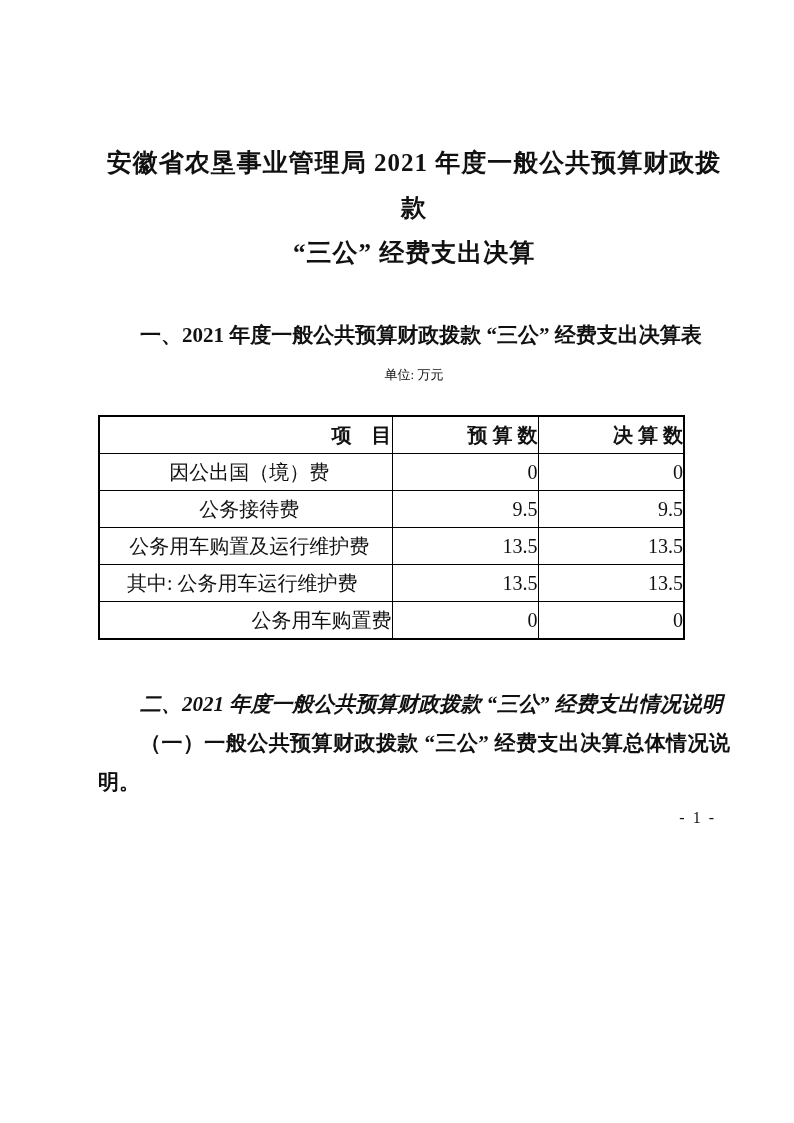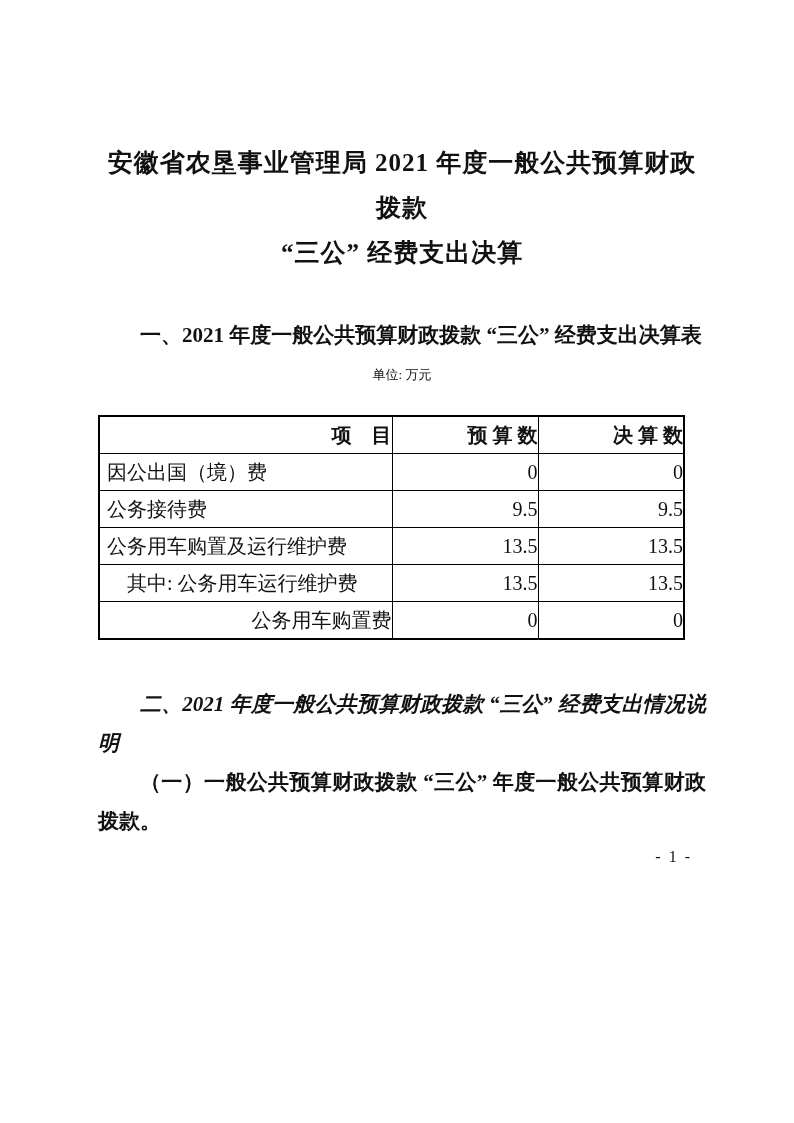--- a/index.html
+++ b/index.html
@@ -14,21 +14,21 @@
     background: #ffffff;
     color: #111111;
     font-family: "Liberation Serif", "DejaVu Serif", serif;
     overflow: hidden;
     box-sizing: border-box;
   }
   .content {
     box-sizing: border-box;
     width: 794px;
     padding-left: 98px;
-    padding-right: 88px;
+    padding-right: 64px;
   }
   .doc-title {
     margin: 0;
     padding-top: 140px;
     text-align: center;
     font-size: 25px;
     font-weight: bold;
     line-height: 45px;
     letter-spacing: 1px;
   }
@@ -61,21 +61,21 @@
     font-weight: normal;
     padding: 0;
     text-align: right;
     vertical-align: middle;
     overflow: hidden;
   }
   .tbl .c1 { width: 293px; }
   .tbl .c2 { width: 146px; }
   .tbl .c3 { width: 146px; }
   .tbl .bold { font-weight: bold; }
-  .tbl .al { text-align: left; padding-left: 7px; }
+  .tbl .al { text-align: center; padding-left: 7px; }
   .tbl .ind { text-align: left; padding-left: 27px; }
   .tbl tr.row-total td { border-bottom: 3px double #8a8a8a; }
   .h-section2 {
     margin: 45px 0 0 0;
     font-size: 21px;
     font-weight: bold;
     line-height: 39px;
     text-align: justify;
     text-indent: 42px;
     font-style: italic;
@@ -157,19 +157,19 @@
         <tr>
           <td>公务用车购置费</td>
           <td>0</td>
           <td>0</td>
         </tr>
       </tbody>
     </table>
 
     <p class="h-section2">二、2021 年度一般公共预算财政拨款 “三公” 经费支出情况说明</p>
 
-    <p class="h-sub">（一）一般公共预算财政拨款 “三公” 年度一般公共预算财政拨款。</p>
+    <p class="h-sub">（一）一般公共预算财政拨款 “三公” 经费支出决算总体情况说明。</p>
 
 
     <p class="page-number">- 1 -</p>
 
   </div>
 </div>
 
 </body></html>

